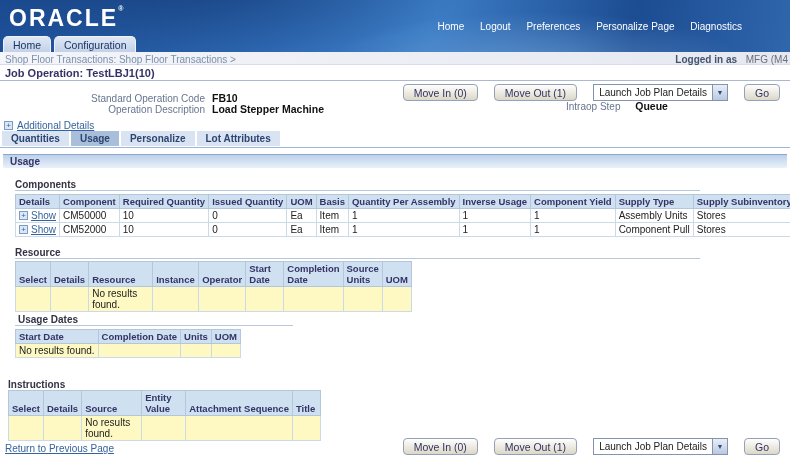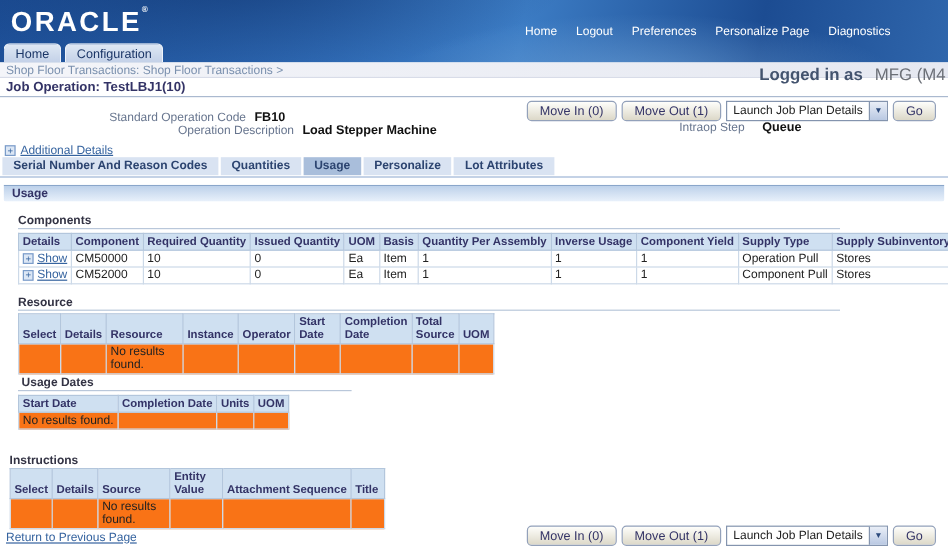--- a/index.html
+++ b/index.html
@@ -28,47 +28,47 @@
     padding:2px 9px 1px; border-radius:5px 5px 0 0; border:1px solid #eef3fa; border-bottom:none;
     white-space:nowrap; cursor:pointer;
   }
   .tab.selected { font-weight:bold; }
   
   .band {
     position:absolute; left:0; top:52px; width:790px; height:13px;
     background:linear-gradient(90deg,#f4f5f9,#e5e8f1); border-bottom:1px solid #d8dce8;
   }
   .breadcrumb { position:absolute; left:5px; top:54px; color:#7a90ae; font-size:10px; cursor:pointer; }
-  .logged-in { position:absolute; right:2px; top:54px; font-size:14px; white-space:nowrap;padding-left:39px; }
+  .logged-in { position:absolute; right:2px; top:54px; font-size:10px; white-space:nowrap;padding-left:39px; }
   .logged-in .li-label { font-weight:bold; color:#43536e; }
   .logged-in .li-value { color:#6b6f77; margin-left:6px; }
   
   .page-title { position:absolute; left:5px; top:67px; font-size:11px; font-weight:bold; color:#336; }
   .title-rule { position:absolute; left:0; top:80px; width:790px; height:1px; background:#aab9cf; }
   
-  .actions { position:absolute; right:10px; display:flex; align-items:center; gap:4px; }
+  .actions { position:absolute; right:10px; display:flex; align-items:center; gap:16px; }
   .actions.top { top:84px; } .actions.bottom { top:438px; }
   .btn {
     height:17px; padding:1px 10px; font-size:10.5px; color:#336;
     background:linear-gradient(#fefefb,#dcd8c8); border:1px solid #93a1ba; border-radius:4px;
     display:flex; align-items:center; white-space:nowrap; cursor:pointer;
   }
   .dropdown {
     display:flex; align-items:stretch; height:17px; border:1px solid #8494ae; background:#fff;
     font-size:10px; color:#222; cursor:pointer;
   }
   .dd-text { padding:2px 5px 0 5px; white-space:nowrap; }
   .dd-arrow {
     width:15px; display:flex; align-items:center; justify-content:center;
     background:linear-gradient(#e9eef7,#b9c8e2); border-left:1px solid #8494ae;
     font-size:7px; color:#2c4a7c;
   }
   
   .op-line { position:absolute; left:0; display:flex; align-items:flex-end; }
-  .op-line.r1 { top:92px; } .op-line.r2 { top:103px;margin-left:40px; }
+  .op-line.r1 { top:92px; } .op-line.r2 { top:103px; }
   .op-label { width:205px; text-align:right; color:#67758e; font-size:10px; }
   .op-value { margin-left:7px; font-weight:bold; color:#111; font-size:10.5px; }
   .intraop { position:absolute; left:566px; top:100px; font-size:10px; }
   .intraop .op-value { margin-left:12px; }
   
   .addl { position:absolute; left:4px; top:120px; display:flex; align-items:center; gap:4px; }
   .expand-icon {
     display:inline-block; width:9px; height:9px; line-height:7px; text-align:center;
     border:1px solid #7a9cc9; background:#dce7f5; color:#35639f; font-size:8px; cursor:pointer;
   }
@@ -91,21 +91,21 @@
   
   .section-label { position:absolute; font-weight:bold; color:#334; font-size:10px; white-space:nowrap; }
   .hrule { position:absolute; height:1px; background:#b9c7da; }
   
   table.tbl { border-collapse:collapse; font-size:10px; }
   table.tbl th {
     background:#cfe0f1; color:#336; font-weight:bold; font-size:9.5px; text-align:left;
     padding:1px 3px; border:1px solid #b3c6dc; vertical-align:bottom;
   }
   table.tbl td { background:#fff; padding:1px 3px; border:1px solid #ccd9e8; color:#222; vertical-align:top; }
-  table.tbl.empty td { background:#f97316; }
+  table.tbl.empty td { background:#fef9c3; }
   .nowrap { white-space:nowrap; }
   .components-tbl { position:absolute; left:15px; top:194px; }
   .components-tbl th, .components-tbl td { white-space:nowrap; }
   .resource-tbl { position:absolute; left:15px; top:261px; }
   .usage-dates-tbl { position:absolute; left:15px; top:329px; }
   .instructions-tbl { position:absolute; left:8px; top:390px; }
   .details-cell { display:flex; align-items:center; gap:3px; }
   
   .return-link { position:absolute; left:5px; top:443px; font-size:10px; }
 </style>
@@ -161,21 +161,20 @@
     <span class="op-label" style="width:auto">Intraop Step</span>
     <span class="op-value">Queue</span>
   </div>
 
   <div class="addl">
     <span class="expand-icon">+</span>
     <span class="link">Additional Details</span>
   </div>
 
   <div class="subtabs">
-    <div class="subtab">Serial Number And Reason Codes</div>
     <div class="subtab">Quantities</div>
     <div class="subtab selected">Usage</div>
     <div class="subtab">Personalize</div>
     <div class="subtab">Lot Attributes</div>
   </div>
   <div class="subtab-rule"></div>
 
   <div class="section-bar">Usage</div>
 
   <div class="section-label" style="left:15px; top:179px;">Components</div>
@@ -206,21 +205,21 @@
           </span>
         </td>
         <td>CM50000</td>
         <td>10</td>
         <td>0</td>
         <td>Ea</td>
         <td>Item</td>
         <td>1</td>
         <td>1</td>
         <td>1</td>
-        <td>Operation Pull</td>
+        <td>Assembly Units</td>
         <td>Stores</td>
         <td></td>
       </tr>
       <tr>
         <td>
           <span class="details-cell">
             <span class="expand-icon">+</span>
             <span class="link">Show</span>
           </span>
         </td>
@@ -244,21 +243,21 @@
   <table class="tbl empty resource-tbl">
     <thead>
       <tr>
         <th style="width:32px;">Select</th>
         <th style="width:34px;">Details</th>
         <th style="width:64px;">Resource</th>
         <th style="width:46px;">Instance</th>
         <th style="width:46px;">Operator</th>
         <th style="width:38px;">Start Date</th>
         <th style="width:58px;">Completion Date</th>
-        <th style="width:38px;">Total Source</th>
+        <th style="width:38px;">Source Units</th>
         <th style="width:28px;">UOM</th>
       </tr>
     </thead>
     <tbody>
       <tr>
         <td></td>
         <td></td>
         <td>No results found.</td>
         <td></td>
         <td></td>

